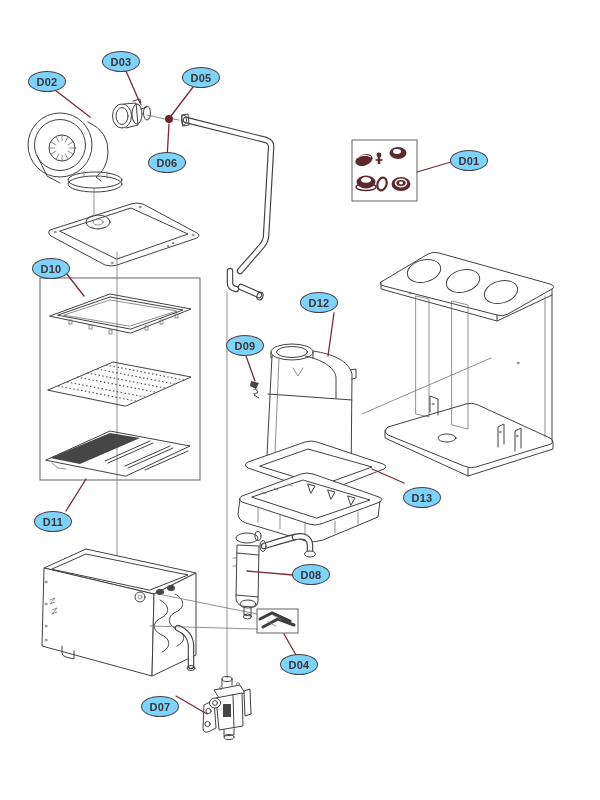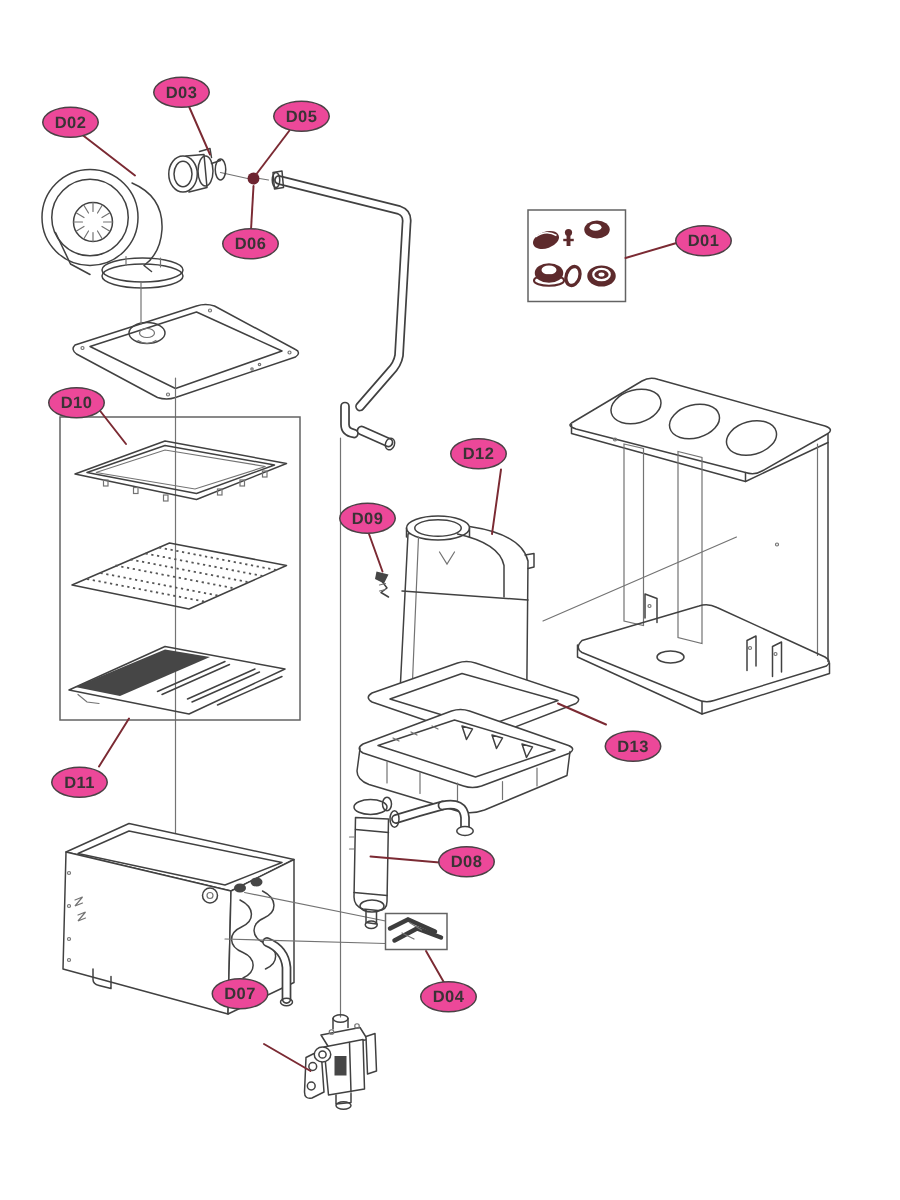--- a/index.html
+++ b/index.html
@@ -1,21 +1,21 @@
 <!DOCTYPE html>
 <html><head>
 <meta charset="utf-8">
 <style>
   html,body{margin:0;padding:0;background:#ffffff;}
   #stage{position:relative;width:600px;height:800px;background:#ffffff;overflow:hidden;
          font-family:"Liberation Sans", sans-serif;}
   #art{position:absolute;left:0;top:0;}
   .callout{position:absolute;width:38px;height:21px;display:flex;align-items:center;
            justify-content:center;border:1.6px solid #4a4145;border-radius:50%;
-           background:#ec4899;color:#3a3335;font-size:11px;font-weight:600;
+           background:#7dd3fc;color:#3a3335;font-size:11px;font-weight:600;
            letter-spacing:.3px;box-sizing:border-box;}
   .ln   {stroke:#414141;stroke-width:1;fill:none;stroke-linecap:round;stroke-linejoin:round;}
   .lnw  {stroke:#414141;stroke-width:1;fill:#ffffff;stroke-linejoin:round;}
   .ln2  {stroke:#737373;stroke-width:.8;fill:none;stroke-linecap:round;}
   .box  {stroke:#636363;stroke-width:1;fill:none;}
   .tube {stroke:#414141;stroke-width:6.5;fill:none;stroke-linecap:round;stroke-linejoin:round;}
   .tubeI{stroke:#ffffff;stroke-width:4.2;fill:none;stroke-linecap:round;stroke-linejoin:round;}
   .dk   {fill:#5d2a2c;stroke:none;}
   .gry  {fill:#464646;stroke:none;}
   .leader{stroke:#7b2a33;stroke-width:1.3;fill:none;stroke-linecap:round;}
@@ -295,21 +295,21 @@
     </div>
   <div class="callout" style="left:280px;top:654px">
       <span>D04</span>
     </div>
   <div class="callout" style="left:182px;top:67px">
       <span>D05</span>
     </div>
   <div class="callout" style="left:148px;top:152px">
       <span>D06</span>
     </div>
-  <div class="callout" style="left:141px;top:652px">
+  <div class="callout" style="left:141px;top:696px">
       <span>D07</span>
     </div>
   <div class="callout" style="left:292px;top:564px">
       <span>D08</span>
     </div>
   <div class="callout" style="left:226px;top:335px">
       <span>D09</span>
     </div>
   <div class="callout" style="left:32px;top:258px">
       <span>D10</span>

